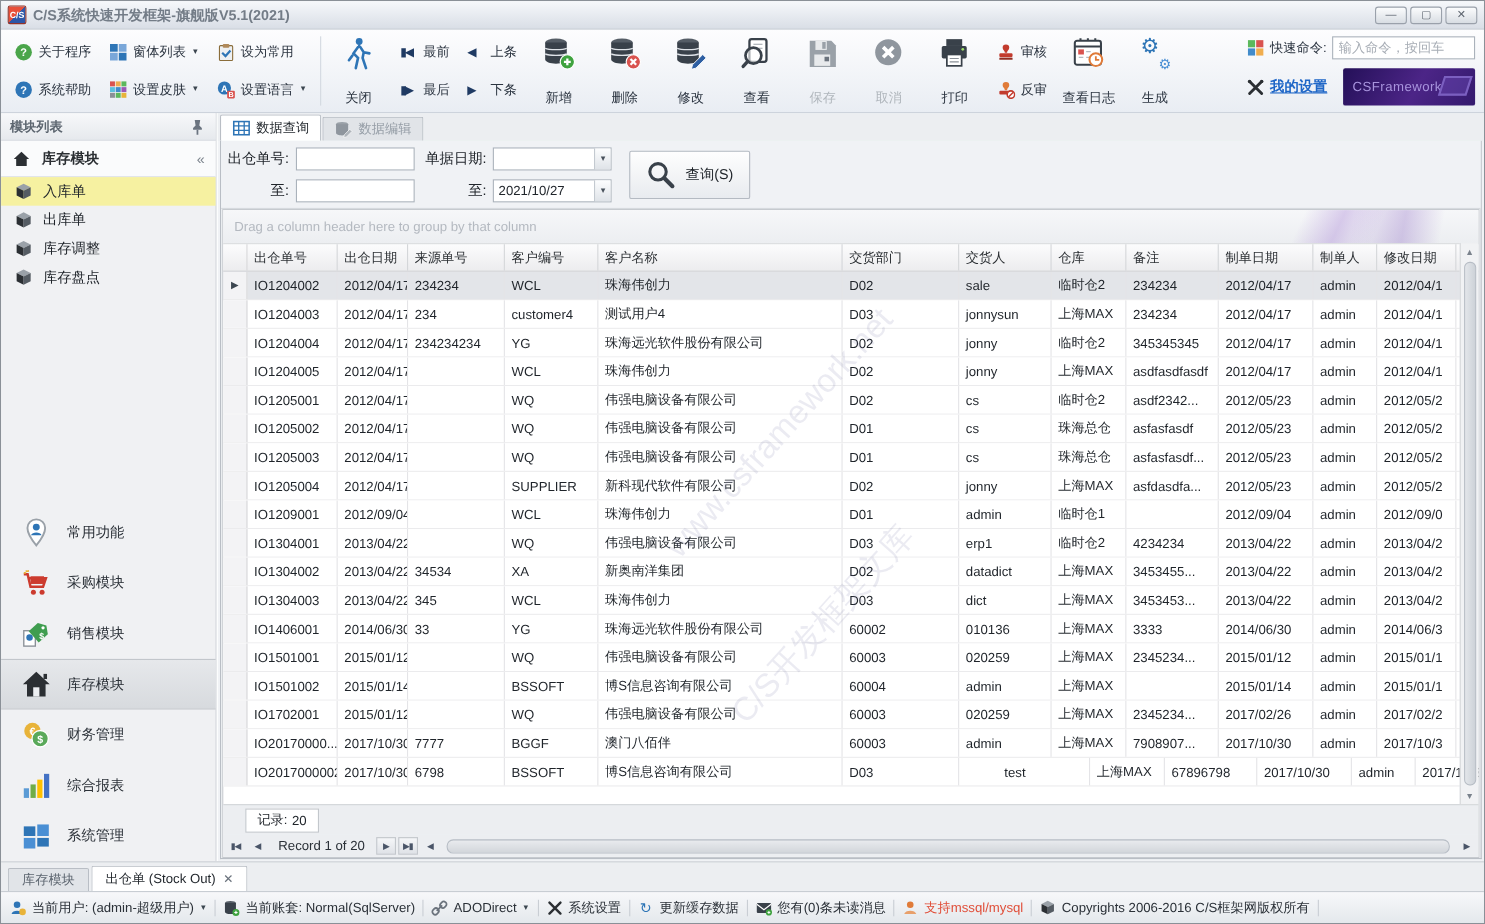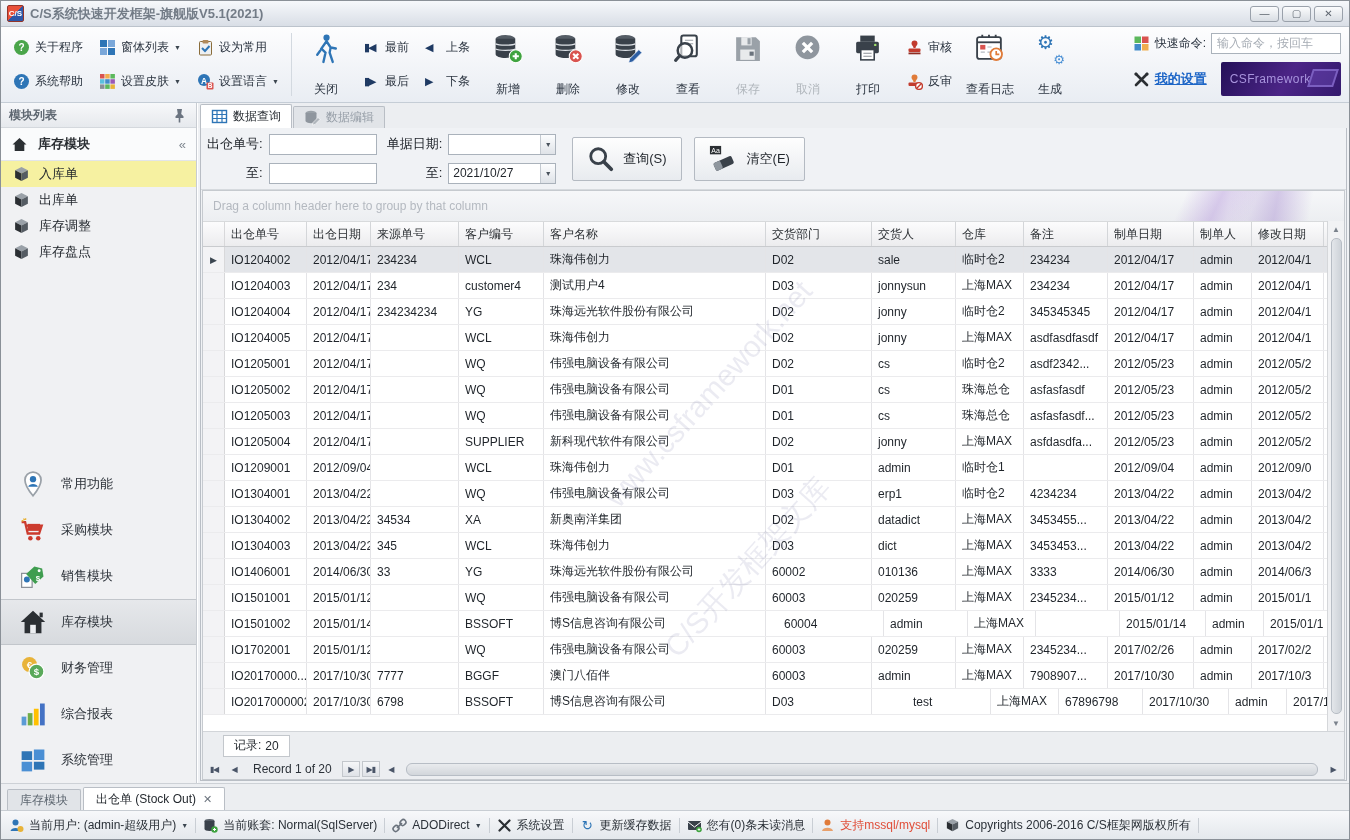--- a/index.html
+++ b/index.html
@@ -582,33 +582,20 @@
             </div>
           </div>
           <button class="sbtn">
             <span style="width:28px;height:28px;display:inline-flex">
                 <svg viewBox="0 0 30 30">
                   <circle cx="12" cy="12" r="8" fill="none" stroke="#39414a" stroke-width="3"></circle>
                   <path d="M18 18l8 8" stroke="#39414a" stroke-width="4" stroke-linecap="round"></path>
                 </svg>
               </span>
             <span>查询(S)</span>
-          </button>
-          <button class="sbtn">
-            <span style="width:30px;height:28px;display:inline-flex;position:relative">
-                <svg viewBox="0 0 30 30">
-                  <rect x="1" y="1" width="12" height="9" fill="#2b2f33"></rect>
-                  <text x="7" y="8.2" font-size="7.5" fill="#fff" text-anchor="middle">Aa</text>
-                  <g transform="rotate(-24 16 19)">
-                    <rect x="5" y="15" width="21" height="9" rx="2" fill="#3a4149"></rect>
-                    <rect x="5" y="15" width="8" height="9" rx="2" fill="#8f969e"></rect>
-                  </g>
-                </svg>
-              </span>
-            <span>清空(E)</span>
           </button>
         </div>
 
         <div class="gridwrap">
           <div class="grouphint">
             <span>Drag a column header here to group by that column</span>
             <span class="swirl"></span>
           </div>
           <div class="ghead">
               <div class="gc ind h"></div>
@@ -838,21 +825,21 @@
                 <div class="gc" style="width: 58px;">admin</div>
                 <div class="gc" style="width: 72px;">2015/01/1</div>
               </div>
               <div class="grow">
                 <div class="gc ind"></div>
                 <div class="gc" style="width: 82px;">IO1501002</div>
                 <div class="gc" style="width: 64px;">2015/01/14</div>
                 <div class="gc" style="width: 88px;"></div>
                 <div class="gc" style="width: 85px;">BSSOFT</div>
                 <div class="gc" style="width: 222px;">博S信息咨询有限公司</div>
-                <div class="gc" style="width: 106px; margin-left: 12px;">60004</div>
+                <div class="gc" style="width: 106px;">60004</div>
                 <div class="gc" style="width: 84px;">admin</div>
                 <div class="gc" style="width: 68px;">上海MAX</div>
                 <div class="gc" style="width: 84px;"></div>
                 <div class="gc" style="width: 86px;">2015/01/14</div>
                 <div class="gc" style="width: 58px;">admin</div>
                 <div class="gc" style="width: 72px;">2015/01/1</div>
               </div>
               <div class="grow">
                 <div class="gc ind"></div>
                 <div class="gc" style="width: 82px;">IO1702001</div>

